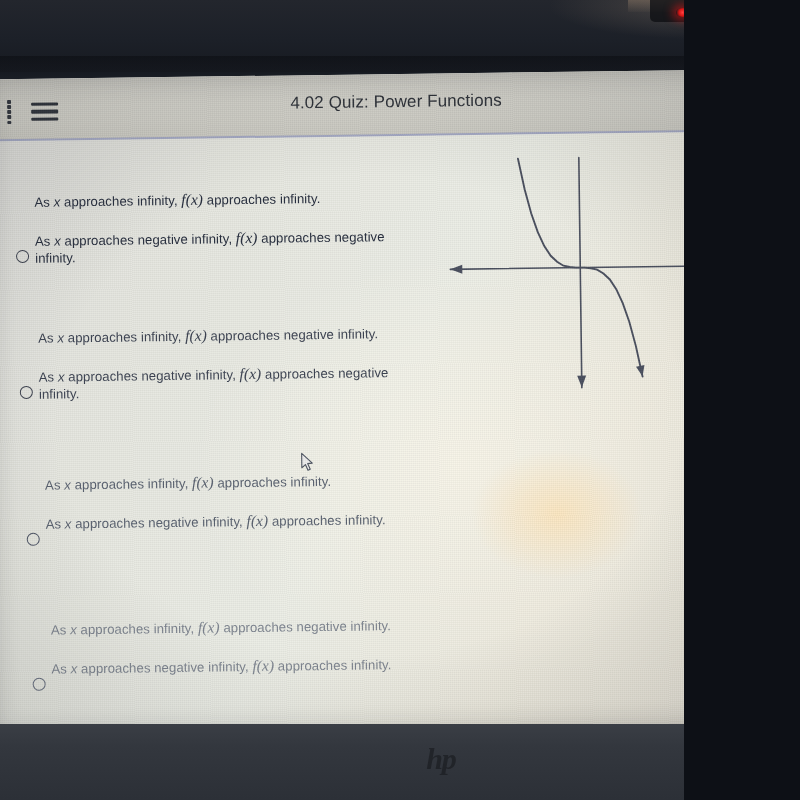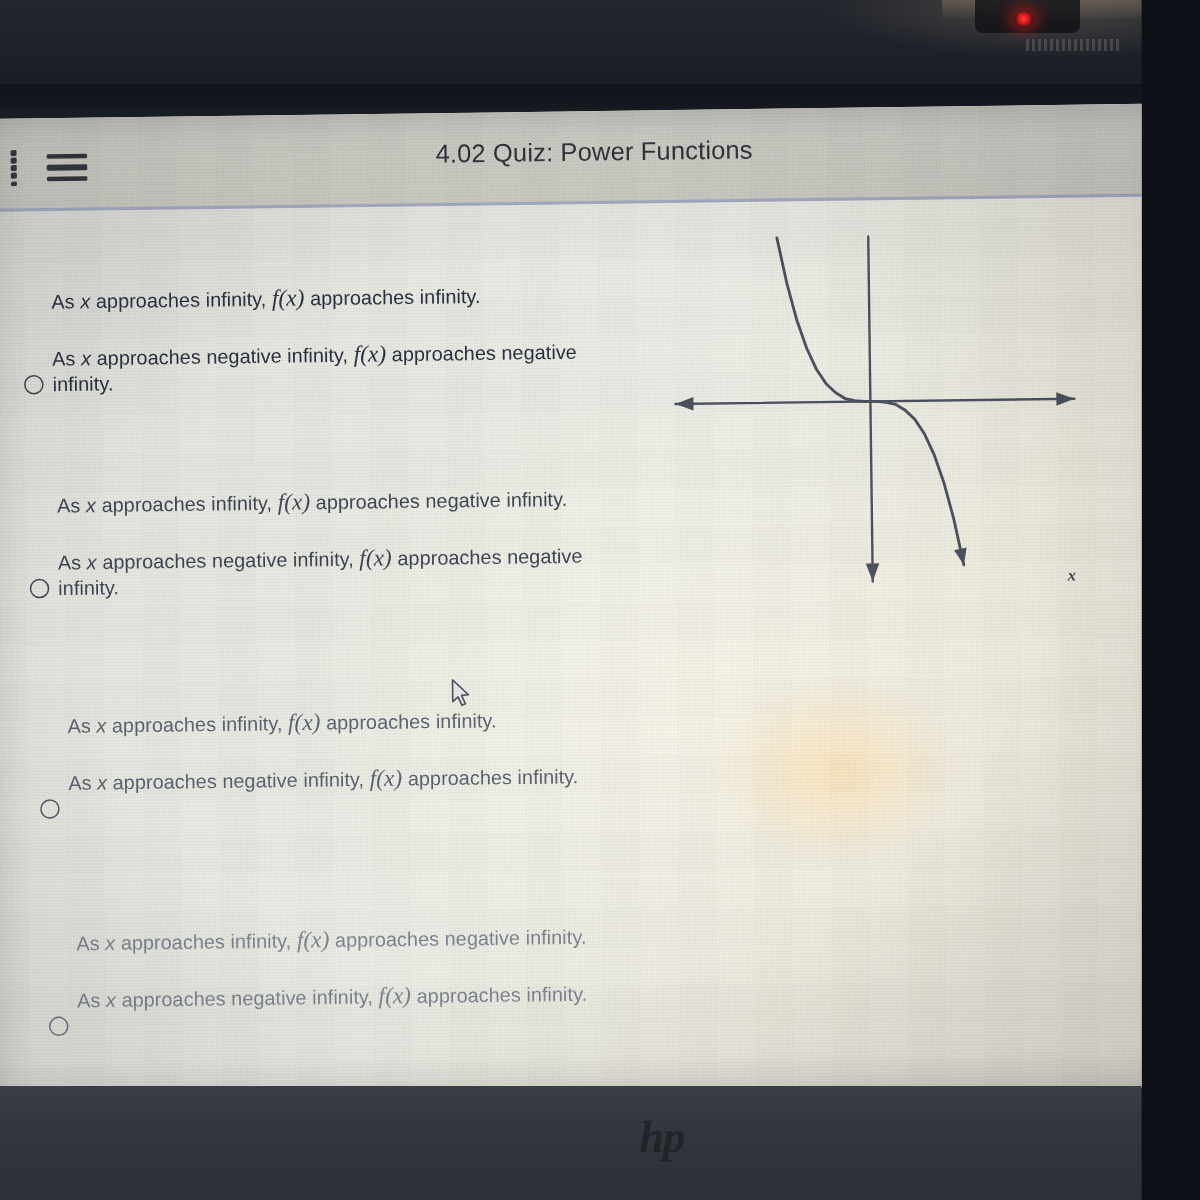--- a/index.html
+++ b/index.html
@@ -11,21 +11,21 @@
   body {
     width: 800px;
     height: 800px;
     overflow: hidden;
     font-family: "Liberation Sans", sans-serif;
   }
 
   
   #photo {
     position: relative;
-    width: 761px;
+    width: 684px;
     height: 800px;
     overflow: hidden;
     background: #191d24;
   }
 
   
   .bezel-top {
     position: absolute;
     left: 0; top: 0;
     width: 800px; height: 72px;

